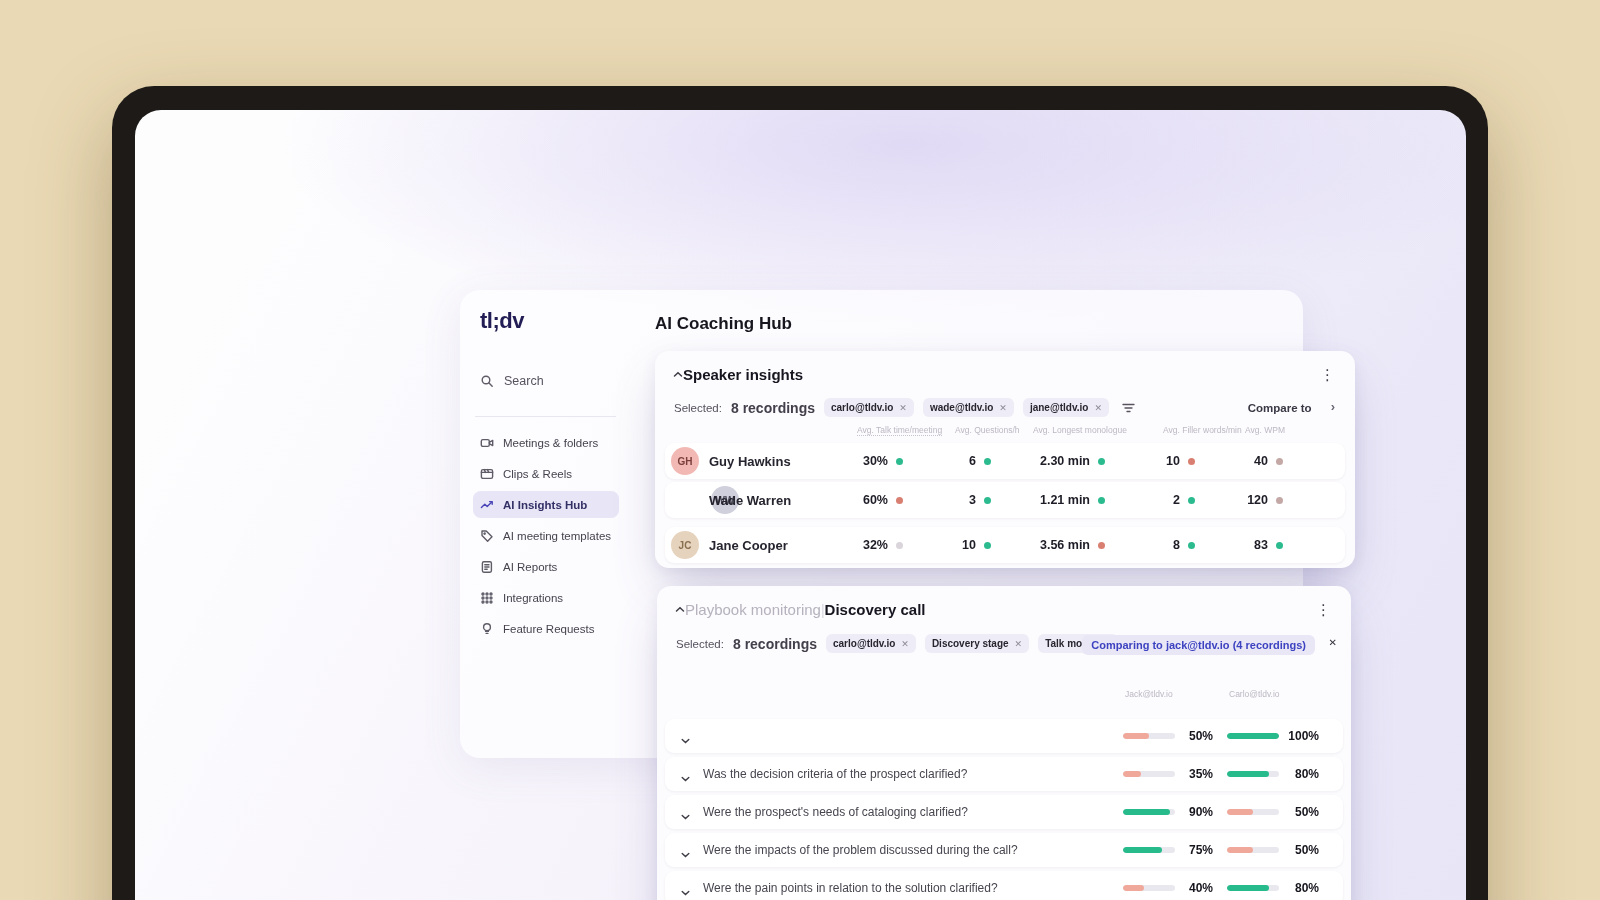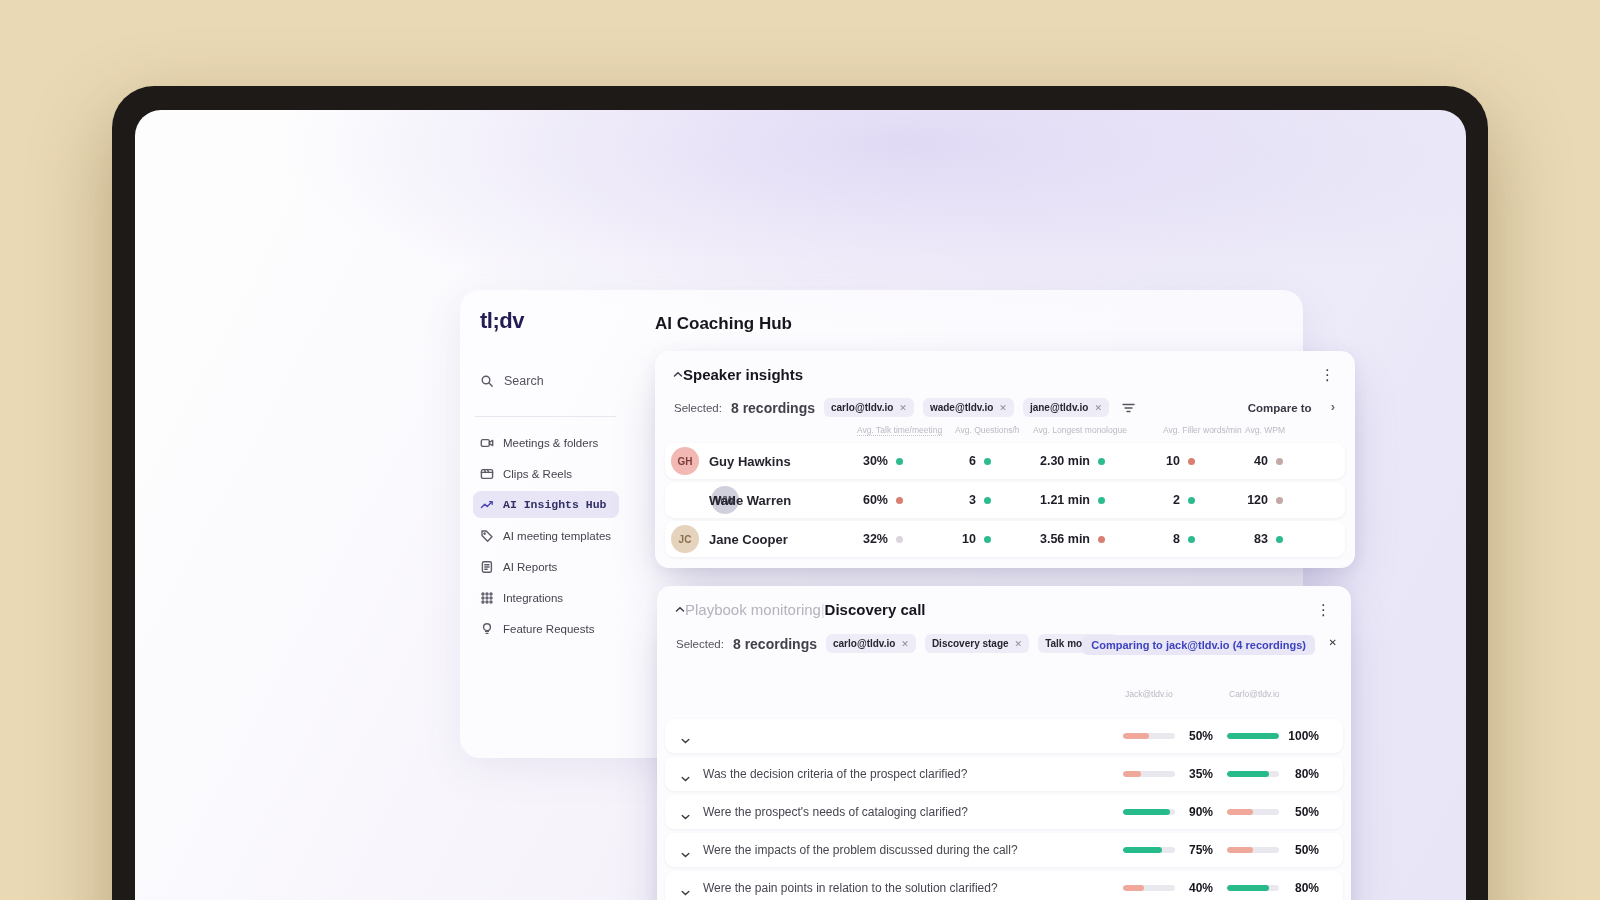--- a/index.html
+++ b/index.html
@@ -25,21 +25,21 @@
   
   .brand { position:absolute; left:345px; top:198px; font-size:22px; font-weight:800;
     letter-spacing:-.5px; color:#221d54; cursor:pointer; }
   .side-search { position:absolute; left:345px; top:264px; display:flex; align-items:center;
     gap:10px; color:#56535f; font-size:12.5px; font-weight:500; cursor:pointer; }
   .side-divider { position:absolute; left:340px; top:306px; width:141px; height:1px; background:#e8e6ef; }
   .nav { position:absolute; left:338px; top:319px; width:146px; }
   .nav-item { display:flex; align-items:center; gap:9px; height:27px; margin-bottom:4px;
     padding:0 7px; border-radius:8px; color:#46434e; font-size:11.5px; font-weight:500; cursor:pointer; }
   .nav-item svg { flex:0 0 auto; }
-  .nav-item.active { background:#e7e5f6; color:#333066; font-weight:700;font-family:Liberation Mono, monospace; }
+  .nav-item.active { background:#e7e5f6; color:#333066; font-weight:700; }
   .nav-item.active svg { stroke:#4a44b6; }
   .nav-icon { width:14px; height:14px; stroke:#5f5c68; fill:none; stroke-width:1.4;
     stroke-linecap:round; stroke-linejoin:round; }
 
   
   .page-title { position:absolute; left:520px; top:204px; font-size:17px; font-weight:600; color:#17151d; }
 
   
   .card { position:absolute; background:#fcfbfd; border-radius:14px;
     box-shadow:0 24px 50px -10px rgba(95,85,145,.30), 0 4px 14px rgba(95,85,145,.10); }
@@ -75,21 +75,21 @@
 
   
   .col-heads { position:absolute; top:74px; left:0; width:100%; font-size:8.5px; color:#bcb9c4; }
   .col-heads span { position:absolute; white-space:nowrap; }
   .col-heads .c0 { left:202px; border-bottom:1px dotted #c7c4cf; }
   .col-heads .c1 { left:300px; } .col-heads .c2 { left:378px; }
   .col-heads .c3 { left:508px; } .col-heads .c4 { left:590px; }
 
   .s-row { position:absolute; left:10px; width:680px; height:36px; background:#fff; border-radius:9px;
     box-shadow:0 1px 3px rgba(45,40,80,.06); cursor:pointer; }
-  .s-row.r0 { top:92px;text-decoration:underline; } .s-row.r1 { top:131px; } .s-row.r2 { top:170px; }
+  .s-row.r0 { top:92px;text-decoration:underline; } .s-row.r1 { top:131px; } .s-row.r2 { top:176px; }
   .avatar { position:absolute; left:6px; top:4px; width:28px; height:28px; border-radius:50%;
     display:flex; align-items:center; justify-content:center; font-size:10px; font-weight:700; }
   .s-name { position:absolute; left:44px; top:0; height:36px; display:flex; align-items:center;
     font-size:13px; font-weight:600; color:#26242e; }
   .cell { position:absolute; top:0; height:36px; display:flex; align-items:center;
     justify-content:flex-end; gap:8px; }
   .cell .val { font-size:12.5px; font-weight:600; color:#1e1c26; white-space:nowrap; }
   .dot { width:7px; height:7px; border-radius:50%; flex:0 0 auto; }
   .cell.c0 { left:150px; width:88px; } .cell.c1 { left:258px; width:68px; }
   .cell.c2 { left:336px; width:104px; } .cell.c3 { left:462px; width:68px; }

